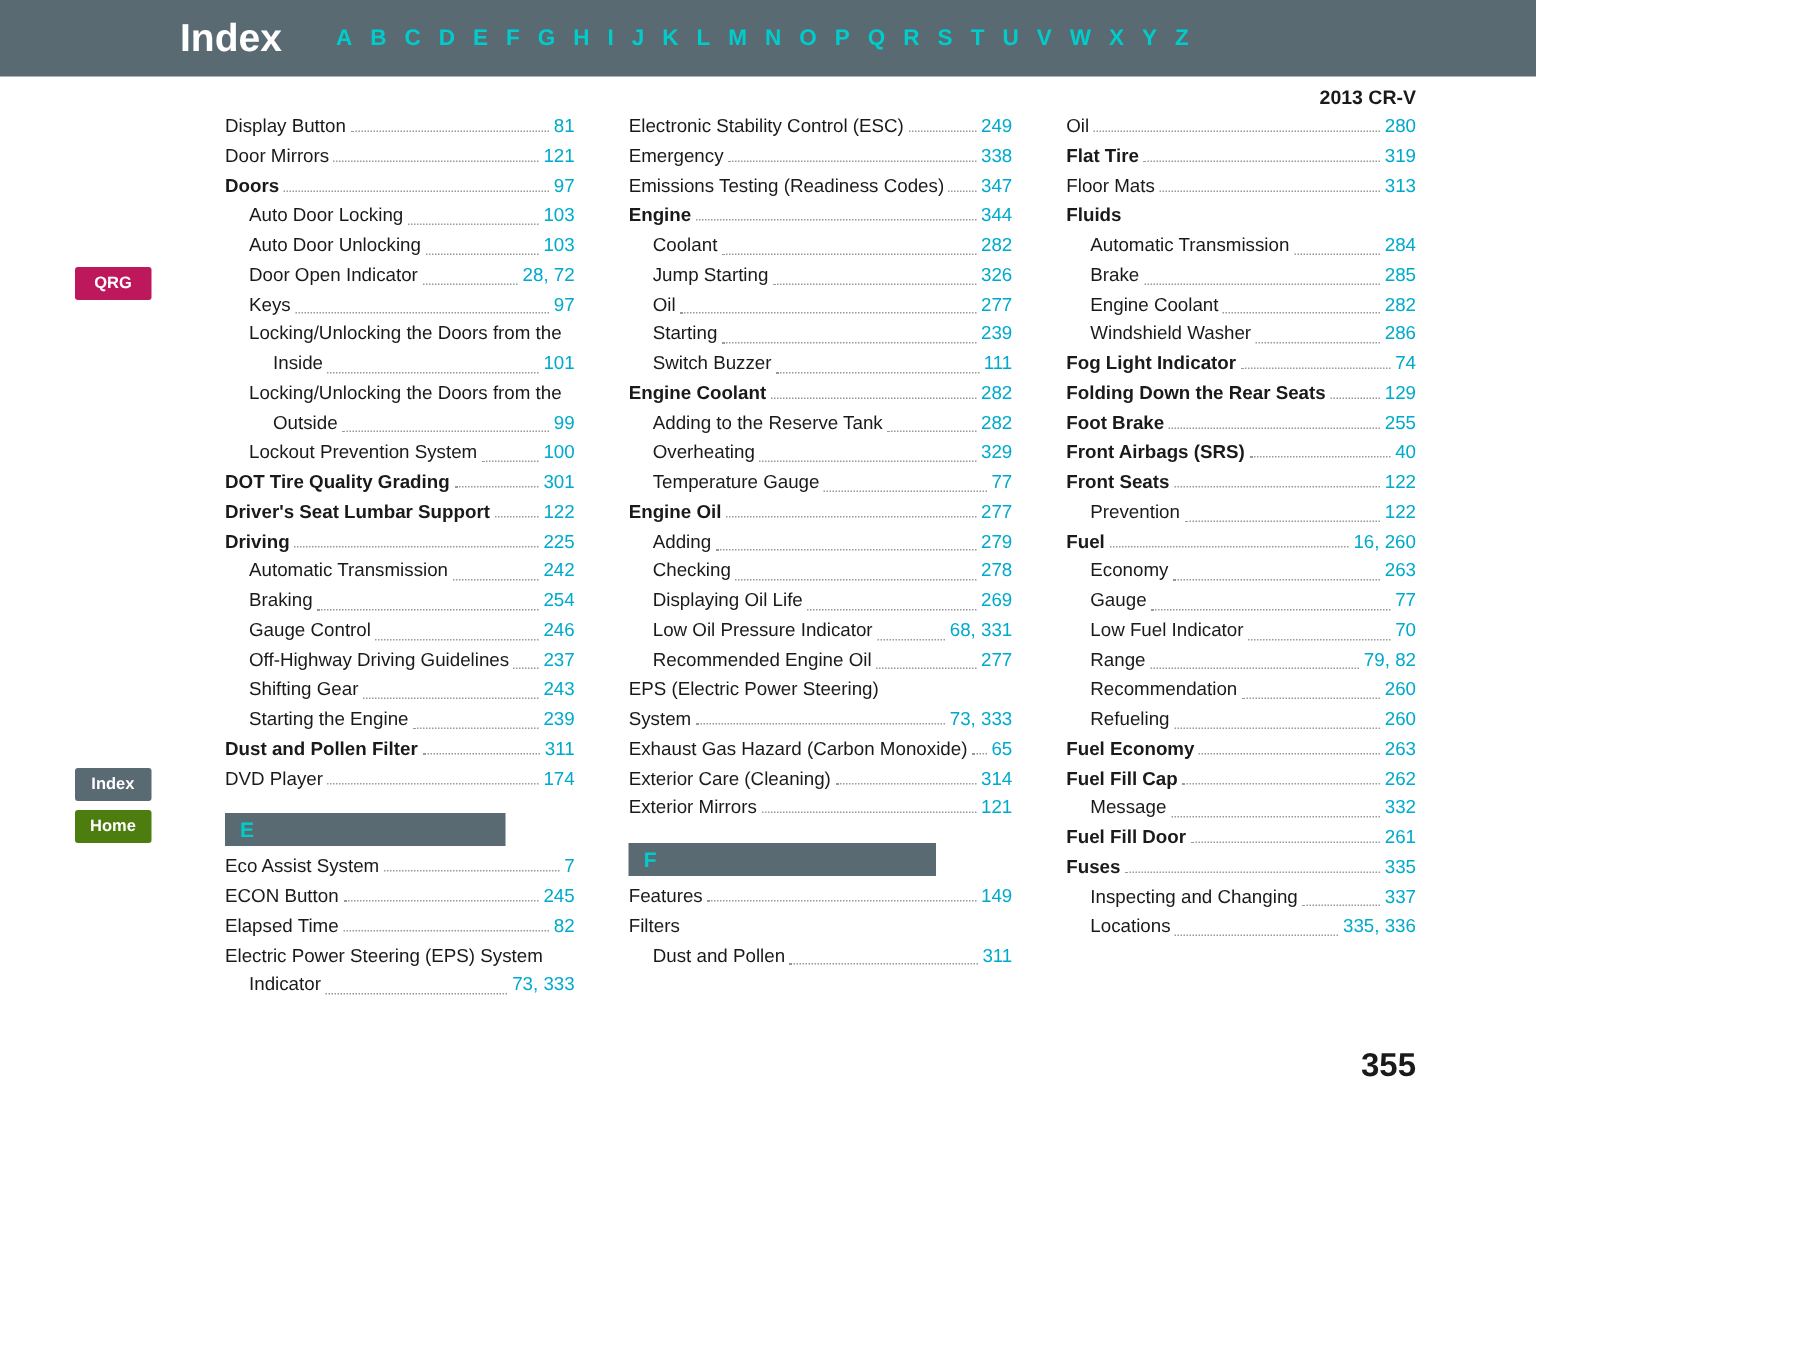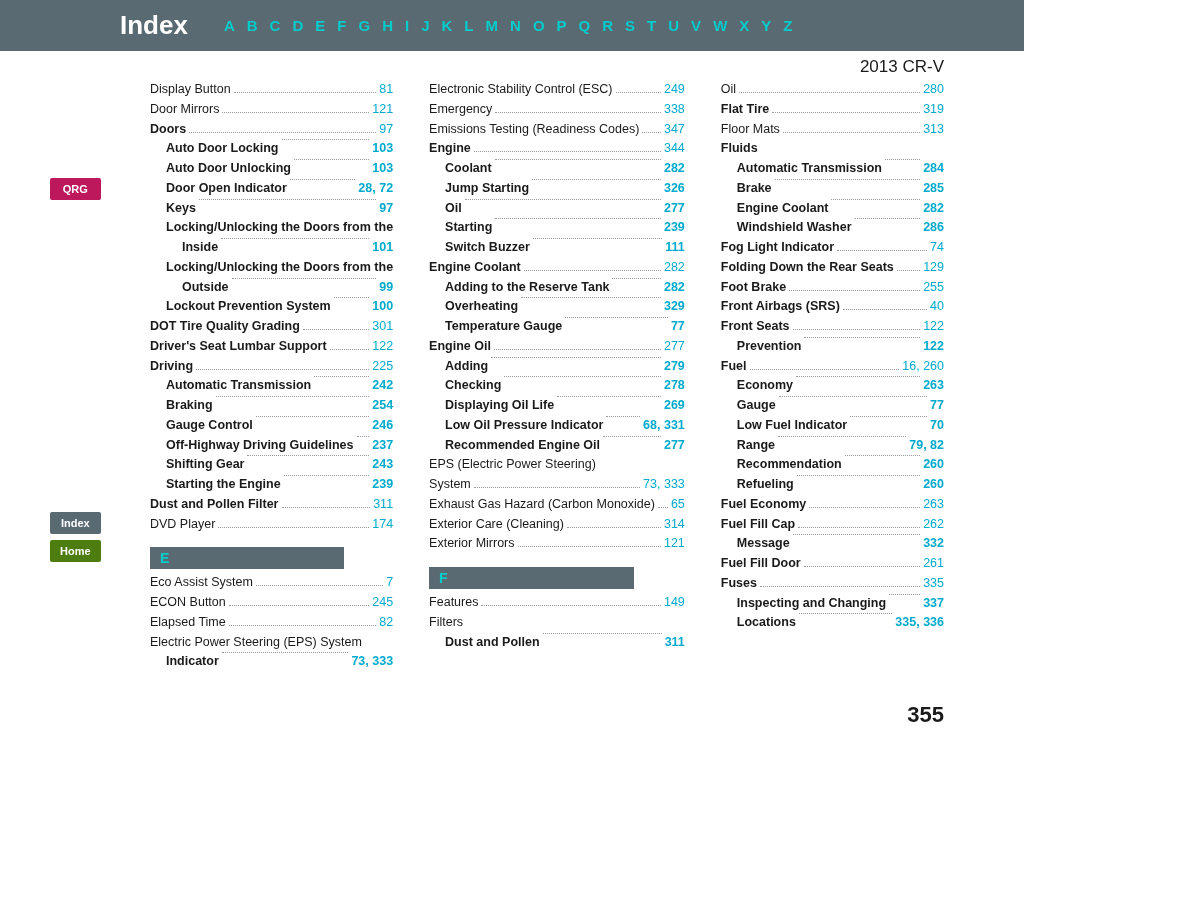--- a/index.html
+++ b/index.html
@@ -47,22 +47,22 @@
       font-size: 15px;
       font-weight: bold;
       cursor: pointer;
       text-decoration: none;
     }
 
     
     .model-label {
       text-align: right;
       padding: 6px 80px 2px 0;
-      font-weight: normal;
-      font-size: 17px;
+      font-weight: bold;
+      font-size: 13px;
       color: #1a1a1a;
     }
 
     
     .columns {
       display: flex;
       gap: 16px;
       width: 100%;
     }
 
@@ -114,25 +114,24 @@
     .entry-page {
       color: #00aacc;
       font-size: 12.5px;
       white-space: nowrap;
       cursor: pointer;
     }
 
     
     .sub-entry {
       display: flex;
-      align-items: flex-start;
+      align-items: flex-end;
       margin: 1px 0;
       padding-left: 16px;
       line-height: 1.5;
-      font-weight: bold;
     }
 
     .sub-entry-2 {
       padding-left: 32px;
     }
 
     .sub-entry .entry-text,
     .sub-entry-2 .entry-text {
       font-size: 12.5px;
       color: #1a1a1a;

